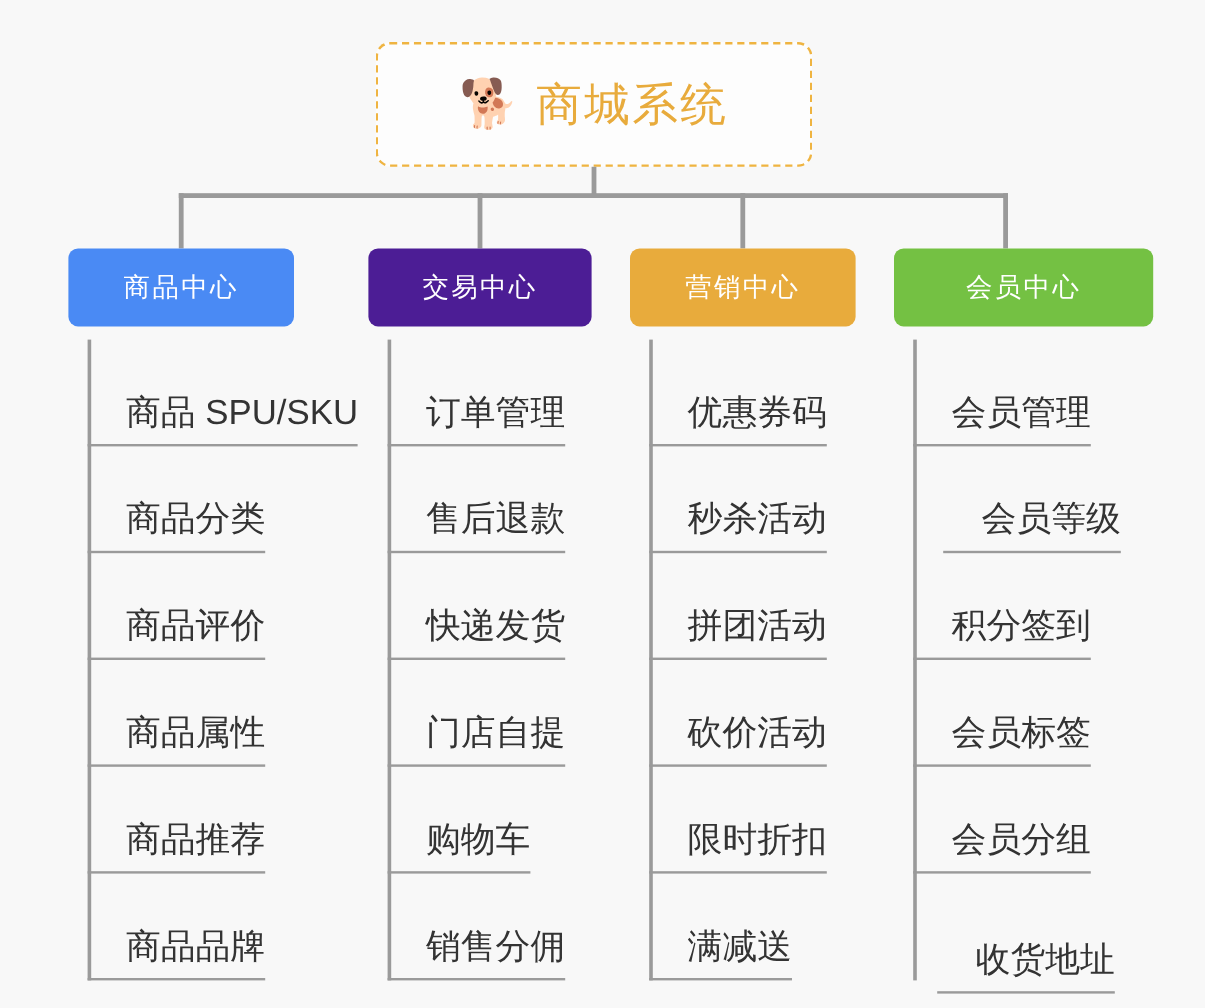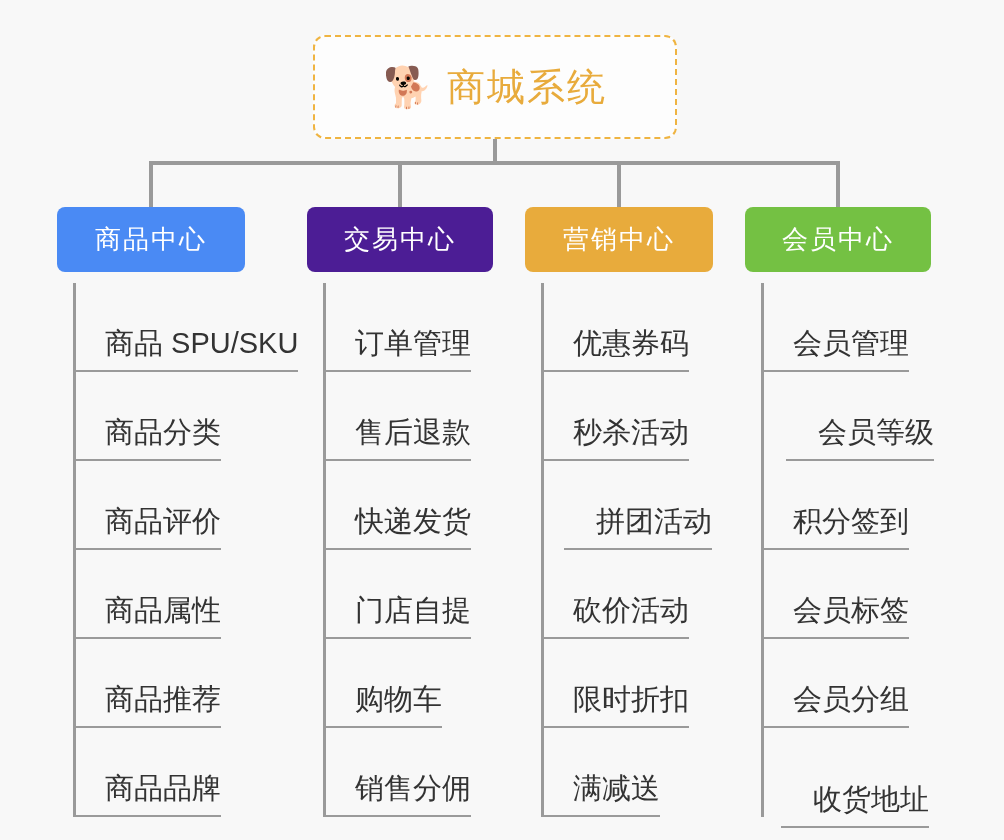--- a/index.html
+++ b/index.html
@@ -37,21 +37,21 @@
   .hline{height:4px;}
 
   
   .cat-head{
     position:absolute;
     height:65px;
     box-sizing:border-box;
     border-radius:8px;
     display:flex;align-items:center;justify-content:center;
     color:#ffffff;
-    font-size:26px;
+    font-size:22px;
     letter-spacing:2px;
     white-space:nowrap;
   }
 
   
   .leaf-col{position:absolute;}
   .leaf-spine{
     position:absolute;
     left:0;top:0;
     width:3px;
@@ -145,34 +145,34 @@
         <span>营销中心</span>
       </div>
       <div class="leaf-col" style="left: 541px; top: 283px; width: 248px; height: 534px;">
         <div class="leaf-spine" style="height: 534px;"></div>
         <div class="leaf-item" style="top: 0px; left: 0px;">
           <span class="leaf-label">优惠券码</span>
         </div>
         <div class="leaf-item" style="top: 89px; left: 0px;">
           <span class="leaf-label">秒杀活动</span>
         </div>
-        <div class="leaf-item" style="top: 178px; left: 0px; padding-left: 23px;">
+        <div class="leaf-item" style="top: 178px; left: 0px;">
           <span class="leaf-label">拼团活动</span>
         </div>
         <div class="leaf-item" style="top: 267px; left: 0px;">
           <span class="leaf-label">砍价活动</span>
         </div>
         <div class="leaf-item" style="top: 356px; left: 0px;">
           <span class="leaf-label">限时折扣</span>
         </div>
         <div class="leaf-item" style="top: 445px; left: 0px;">
           <span class="leaf-label">满减送</span>
         </div>
       </div>
-      <div class="cat-head" style="left: 745px; top: 207px; width: 186px; background: rgb(116, 193, 67);">
+      <div class="cat-head" style="left: 745px; top: 207px; width: 216px; background: rgb(116, 193, 67);">
         <span>会员中心</span>
       </div>
       <div class="leaf-col" style="left: 761px; top: 283px; width: 246px; height: 534px;">
         <div class="leaf-spine" style="height: 534px;"></div>
         <div class="leaf-item" style="top: 0px; left: 0px;">
           <span class="leaf-label">会员管理</span>
         </div>
         <div class="leaf-item" style="top: 89px; left: 0px; padding-left: 25px;">
           <span class="leaf-label">会员等级</span>
         </div>

